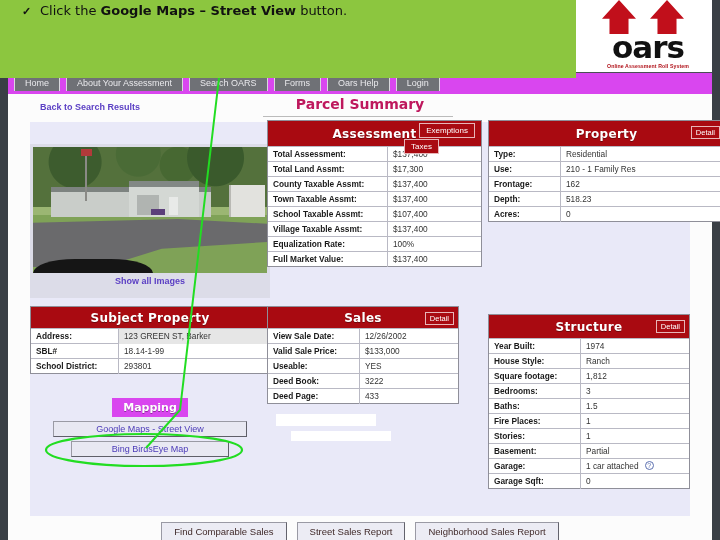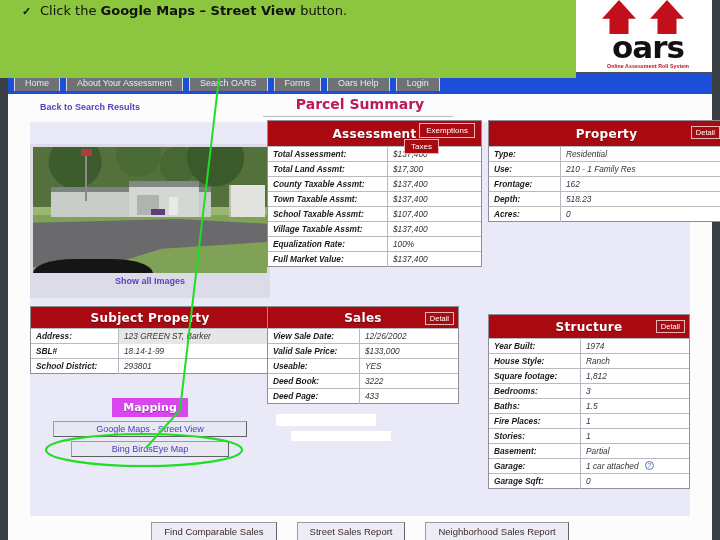--- a/index.html
+++ b/index.html
@@ -42,21 +42,21 @@
     color:#111; line-height:30px; margin-top:-2px;
   }
   .logo-sub{
     font-size:5.2px; font-weight:bold; color:#b01018;
     letter-spacing:.1px; margin-top:1px;
   }
 
   
   #navbar{
     position:absolute; left:0; top:72px; width:704px; height:22px;
-    background:#1d4ed8;
+    background:#d946ef;
     border-top:1px solid #4a4f55;
     display:flex; align-items:center;
   }
   .nav-item{
     background:#6f7176; color:#e9e9ec;
     font-size:9px; height:15px; line-height:15px;
     padding:0 10px; margin-left:6px;
     border-left:1px solid #d8d8dd; border-right:1px solid #d8d8dd;
     white-space:nowrap;
   }
@@ -133,21 +133,21 @@
   .rtable .thead .ttitle{
     font-size:12px; font-weight:bold; letter-spacing:.3px;
     font-family:"DejaVu Sans", sans-serif;
     text-shadow:0 1px 0 rgba(0,0,0,.35);
   }
   .detail-btn{
     position:absolute; right:4px; top:5px;
     border:1px solid #e8b5b8; color:#fff; background:#a90a11;
     font-size:7.5px; padding:1px 4px;
   }
-  .rtable .row{ display:flex; border-top:1px solid #b9b9c4; height:15px; align-items:center;font-style:italic; }
+  .rtable .row{ display:flex; border-top:1px solid #b9b9c4; height:15px; align-items:center; }
   .rtable .row:first-of-type{ border-top:none; }
   .rtable .lbl{
     font-size:8.3px; font-weight:bold; color:#1a1a1a;
     padding-left:5px; border-right:1px solid #b9b9c4; height:15px; line-height:15px;
     overflow:hidden; white-space:nowrap;
   }
   .rtable .val{
     font-size:8.3px; color:#333; padding-left:5px; flex:1;
     height:15px; line-height:15px; overflow:hidden; white-space:nowrap;
   }
@@ -204,21 +204,21 @@
   #bing-btn{ width:158px; }
 
   
   .redact{ position:absolute; background:#ffffff; }
   #redact1{ left:268px; top:320px; width:100px; height:12px; }
   #redact2{ left:283px; top:337px; width:100px; height:10px; }
 
   
   #bottom-bar{
     position:absolute; left:0; top:428px; width:704px;
-    display:flex; justify-content:center; gap:20px;
+    display:flex; justify-content:center; gap:10px;
   }
   .bbtn{
     background:#ececf4; border:1px solid #9a9aa4;
     border-bottom-color:#63636c; border-right-color:#63636c;
     font-size:9.5px; color:#402a2a; padding:3px 12px; white-space:nowrap;
   }
 
   
   #green-banner{
     position:absolute; left:0; top:0; width:576px; height:78px;

